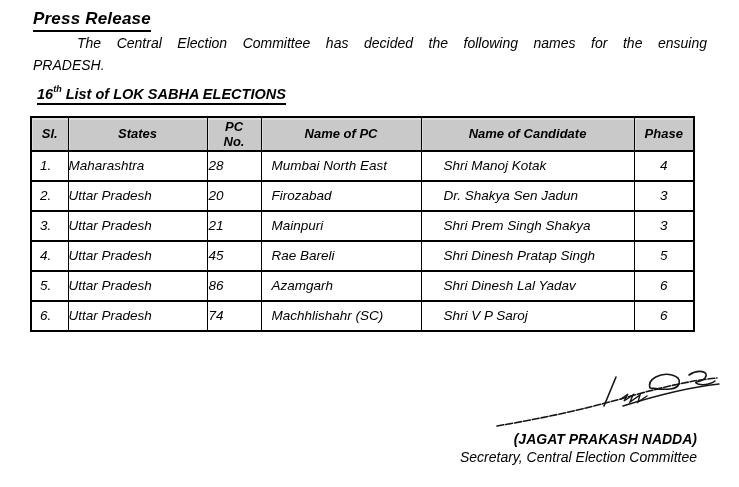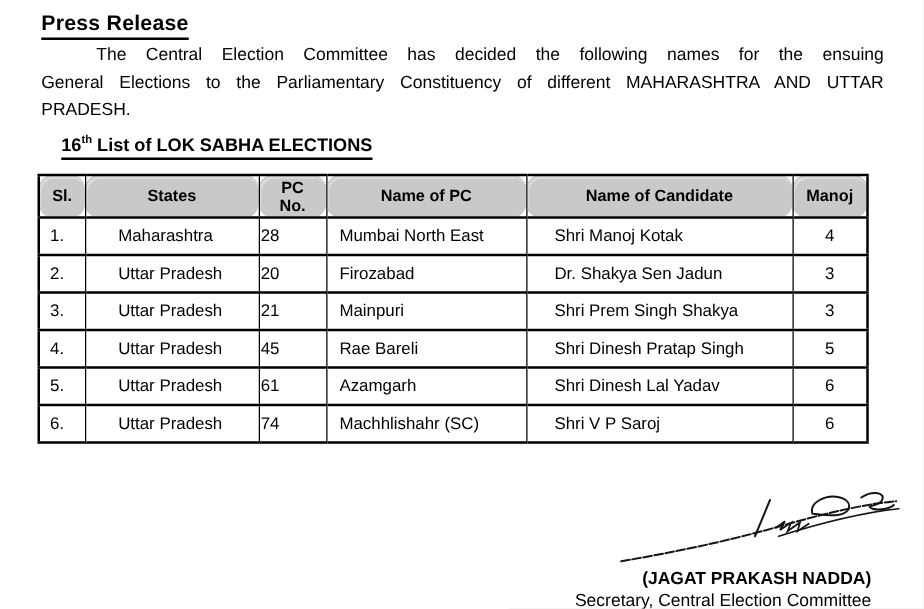--- a/index.html
+++ b/index.html
@@ -7,41 +7,42 @@
     position: relative;
     width: 739px;
     height: 487px;
     margin: 0 auto;
     background: #ffffff;
     color: #000000;
     font-family: "Liberation Sans", "DejaVu Sans", sans-serif;
     box-sizing: border-box;
     padding: 9px 32px 0 33px;
     overflow: hidden;
+    font-style: italic;
   }
   .doc-title {
     display: inline-block;
     font-size: 17px;
     font-weight: bold;
     border-bottom: 2px solid #000;
     padding-bottom: 1px;
     margin: 0;
     letter-spacing: 0.2px;
   }
   .intro { font-size: 14px; line-height: 22px; }
   .intro-line { display: block; text-align: justify; text-align-last: justify; word-spacing: 1px; }
   .intro-line.first { text-indent: 44px; }
   .intro-line.last { text-align-last: left; }
   .list-heading {
     display: inline-block;
     font-size: 14.5px;
     font-weight: bold;
     border-bottom: 2px solid #000;
     padding-bottom: 1px;
-    margin: 9px 0 0 16px;
+    margin: 9px 0 0 4px;
   }
   .list-heading sup { font-size: 9px; position: relative; top: -1px; vertical-align: super; }
 
   table.candidates {
     border-collapse: collapse;
     table-layout: fixed;
     width: 663px;
     margin-top: 11px;
     margin-left: -3px;
     border: 2px solid #000;
@@ -56,37 +57,36 @@
   .candidates th {
     background: #c9c9c9;
     font-size: 13px;
     font-weight: bold;
     text-align: center;
     vertical-align: middle;
     height: 29px;
     line-height: 15px;
     white-space: pre-line;
     box-shadow: inset 1px 2px 0 #dcdcdc;
-    border-radius: 11px;
   }
   .candidates td {
     font-size: 13.5px;
     height: 26px;
     vertical-align: middle;
     background: #ffffff;
     white-space: nowrap;
   }
   .col-sl    { width: 37px; }
   .col-state { width: 139px; }
   .col-pcno  { width: 54px; }
   .col-pc    { width: 160px; }
   .col-cand  { width: 213px; }
   .col-phase { width: 60px; }
   .td-sl    { padding-left: 8px; }
-  .td-state { padding-left: 26px; }
+  .td-state { padding-left: 0; }
   .td-pcno  { padding-right: 11px; }
   .td-pc    { padding-left: 10px; }
   .td-cand  { padding-left: 22px; }
   .td-phase { text-align: center; }
 
   .signature-block {
     margin-top: 36px;
     display: flex;
     flex-direction: column;
     align-items: flex-end;
@@ -97,21 +97,20 @@
 </style>
 </head>
 <body>
 
 <div class="page">
 
   <h1 class="doc-title">Press Release</h1>
 
   <div class="intro">
     <span class="intro-line first">The Central Election Committee has decided the following names for the ensuing</span>
-    <span class="intro-line">General Elections to the Parliamentary Constituency of different MAHARASHTRA AND UTTAR</span>
     <span class="intro-line last">PRADESH.</span>
   </div>
 
   <h2 class="list-heading"><span>16</span><sup>th</sup><span> List of LOK SABHA ELECTIONS</span></h2>
 
   <table class="candidates">
     <colgroup>
       <col class="col-sl">
         <col class="col-state">
         <col class="col-pcno">
@@ -120,21 +119,21 @@
         <col class="col-phase">
     </colgroup>
     <thead>
       <tr>
         <th>Sl.</th>
         <th>States</th>
         <th>PC
 No.</th>
         <th>Name of PC</th>
         <th>Name of Candidate</th>
-        <th>Manoj</th>
+        <th>Phase</th>
       </tr>
     </thead>
     <tbody>
       <tr>
         <td class="td-sl">1.</td>
         <td class="td-state">Maharashtra</td>
         <td class="td-pcno">28</td>
         <td class="td-pc">Mumbai North East</td>
         <td class="td-cand">Shri Manoj Kotak</td>
         <td class="td-phase">4</td>
@@ -159,21 +158,21 @@
         <td class="td-sl">4.</td>
         <td class="td-state">Uttar Pradesh</td>
         <td class="td-pcno">45</td>
         <td class="td-pc">Rae Bareli</td>
         <td class="td-cand">Shri Dinesh Pratap Singh</td>
         <td class="td-phase">5</td>
       </tr>
       <tr>
         <td class="td-sl">5.</td>
         <td class="td-state">Uttar Pradesh</td>
-        <td class="td-pcno">61</td>
+        <td class="td-pcno">86</td>
         <td class="td-pc">Azamgarh</td>
         <td class="td-cand">Shri Dinesh Lal Yadav</td>
         <td class="td-phase">6</td>
       </tr>
       <tr>
         <td class="td-sl">6.</td>
         <td class="td-state">Uttar Pradesh</td>
         <td class="td-pcno">74</td>
         <td class="td-pc">Machhlishahr (SC)</td>
         <td class="td-cand">Shri V P Saroj</td>

